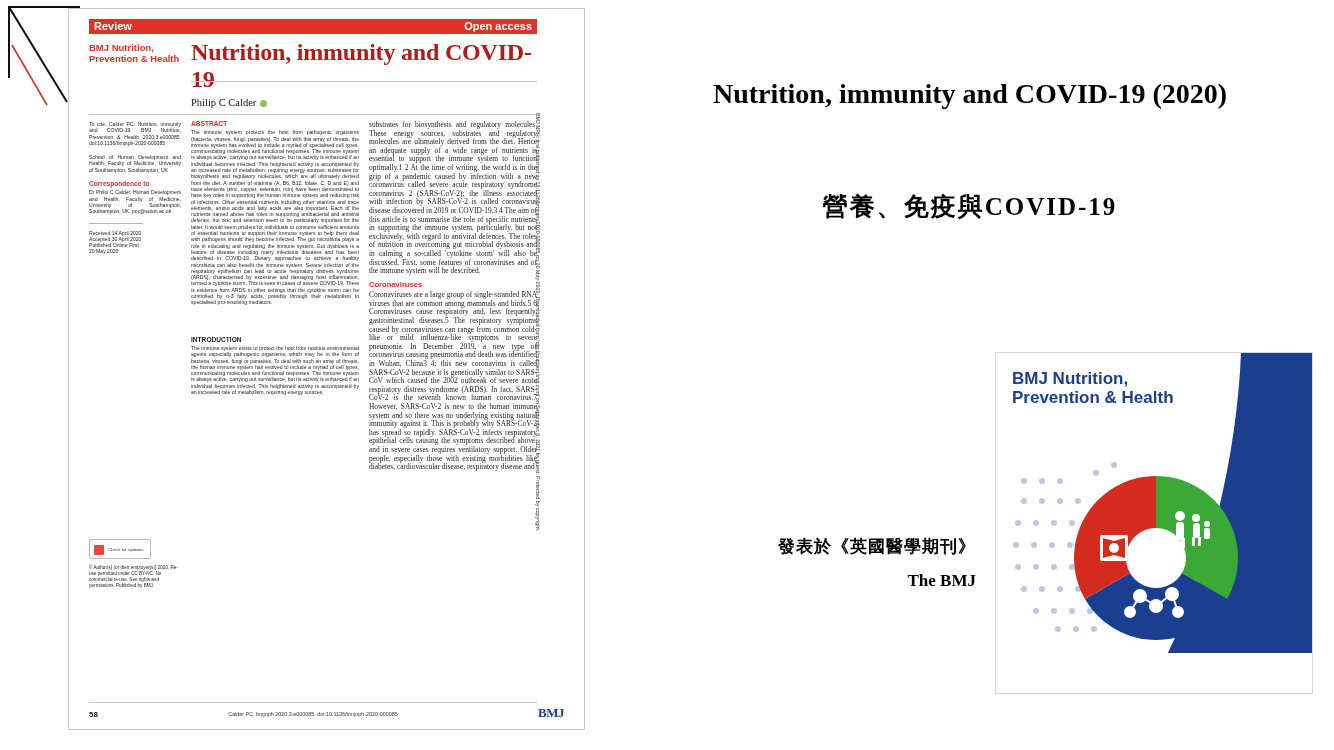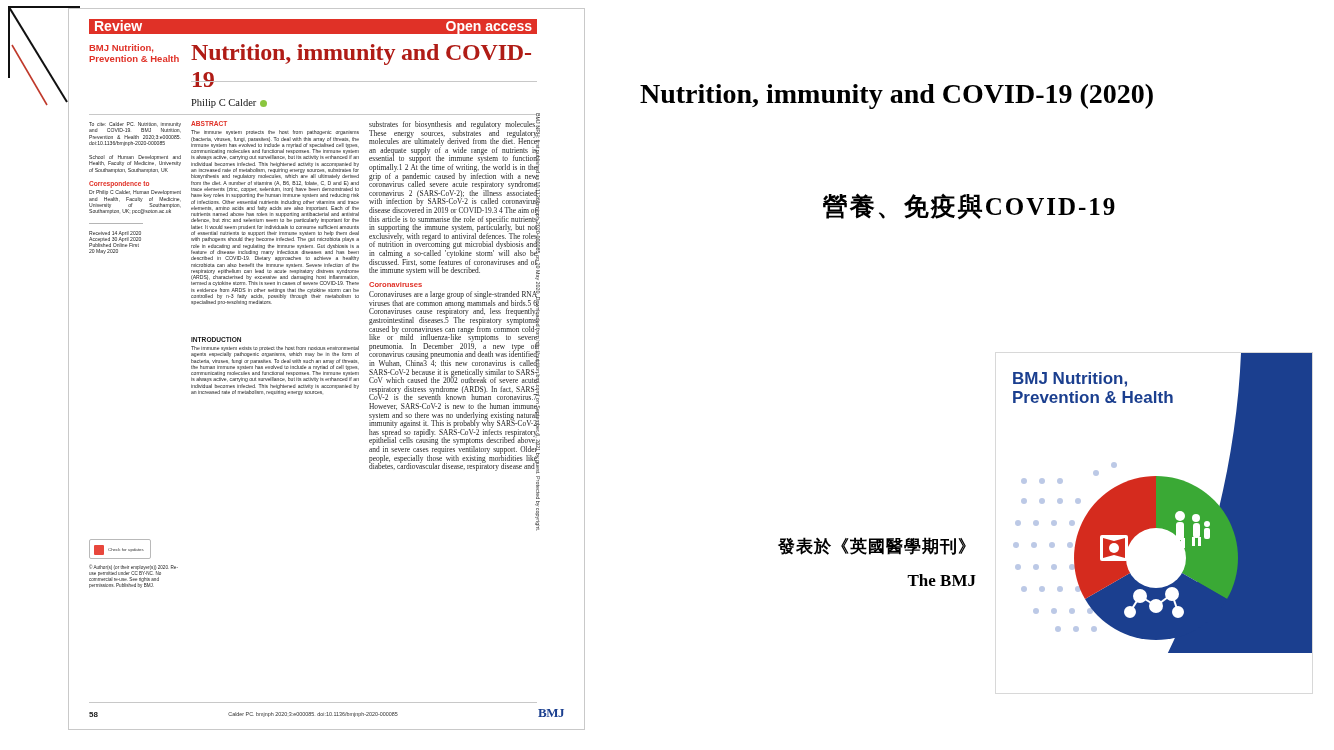--- a/index.html
+++ b/index.html
@@ -42,21 +42,21 @@
     overflow: hidden;
   }
 
   
   .topbar {
     position: absolute;
     left: 20px; top: 10px;
     width: 448px; height: 15px;
     background: #e03127;
     color: #fff;
-    font-size: 14px;
+    font-size: 11px;
     font-weight: bold;
     line-height: 15px;
   }
   .topbar .left { position: absolute; left: 5px; }
   .topbar .right { position: absolute; right: 5px; }
 
   
   .journal-logo {
     position: absolute;
     left: 20px; top: 33px;
@@ -208,20 +208,21 @@
     font-size: 13px;
     color: #1b3f8f;
     letter-spacing: -0.5px;
   }
 
   
   .rt-title {
     position: absolute;
     left: 640px; top: 78px;
     width: 660px;
+    text-align: center;
     font-family: "Liberation Serif", serif;
     font-size: 28px;
     font-weight: bold;
     color: #000;
   }
   .rt-cn-title {
     position: absolute;
     left: 640px; top: 190px;
     width: 660px;
     text-align: center;

